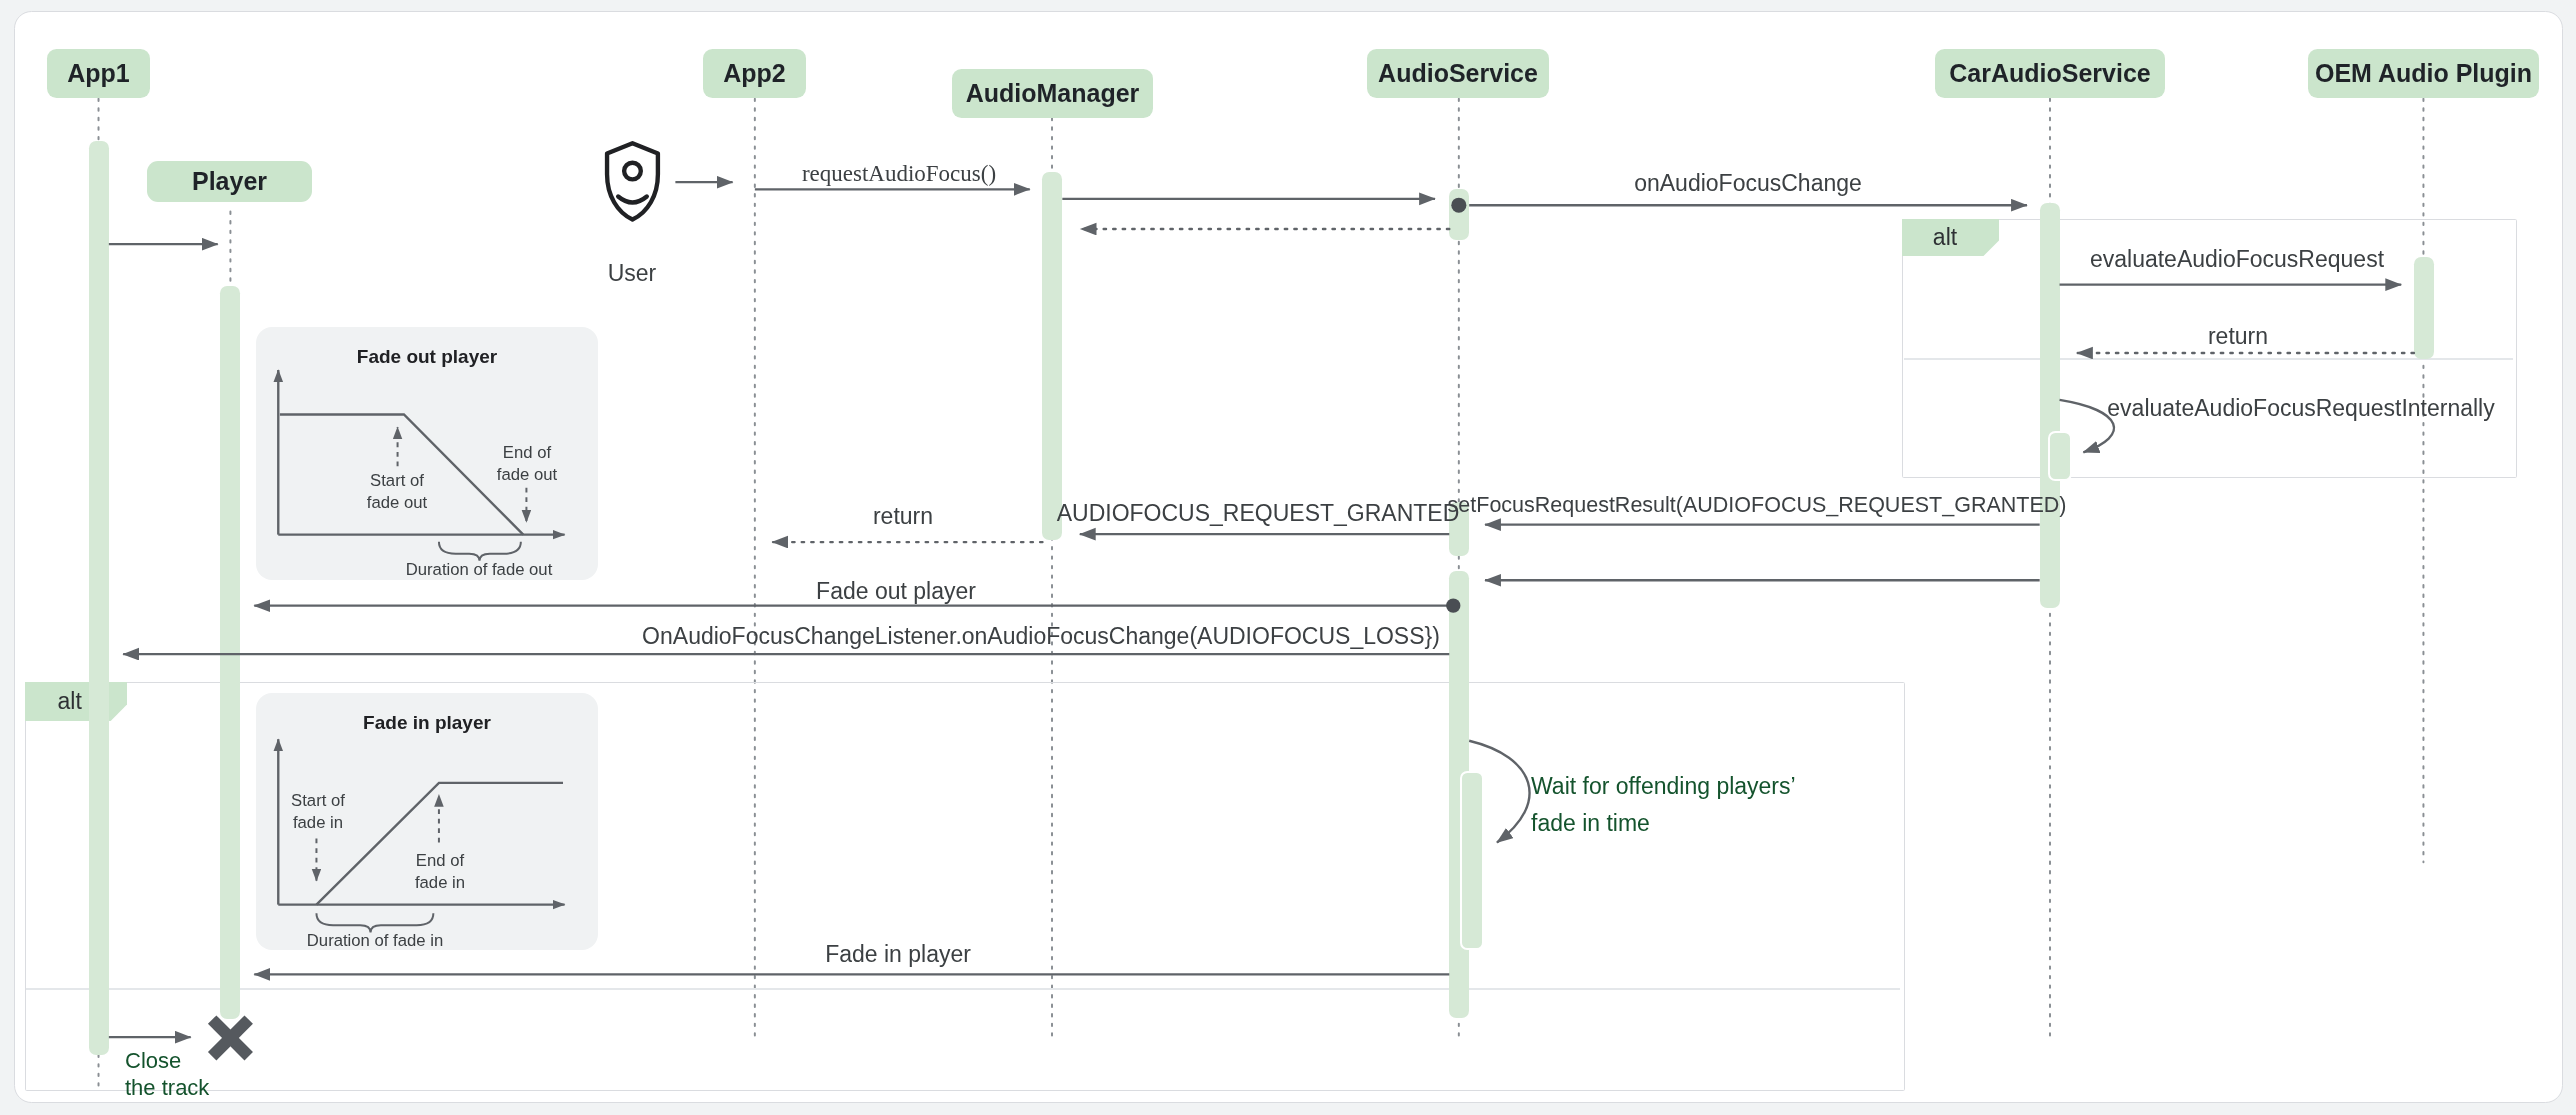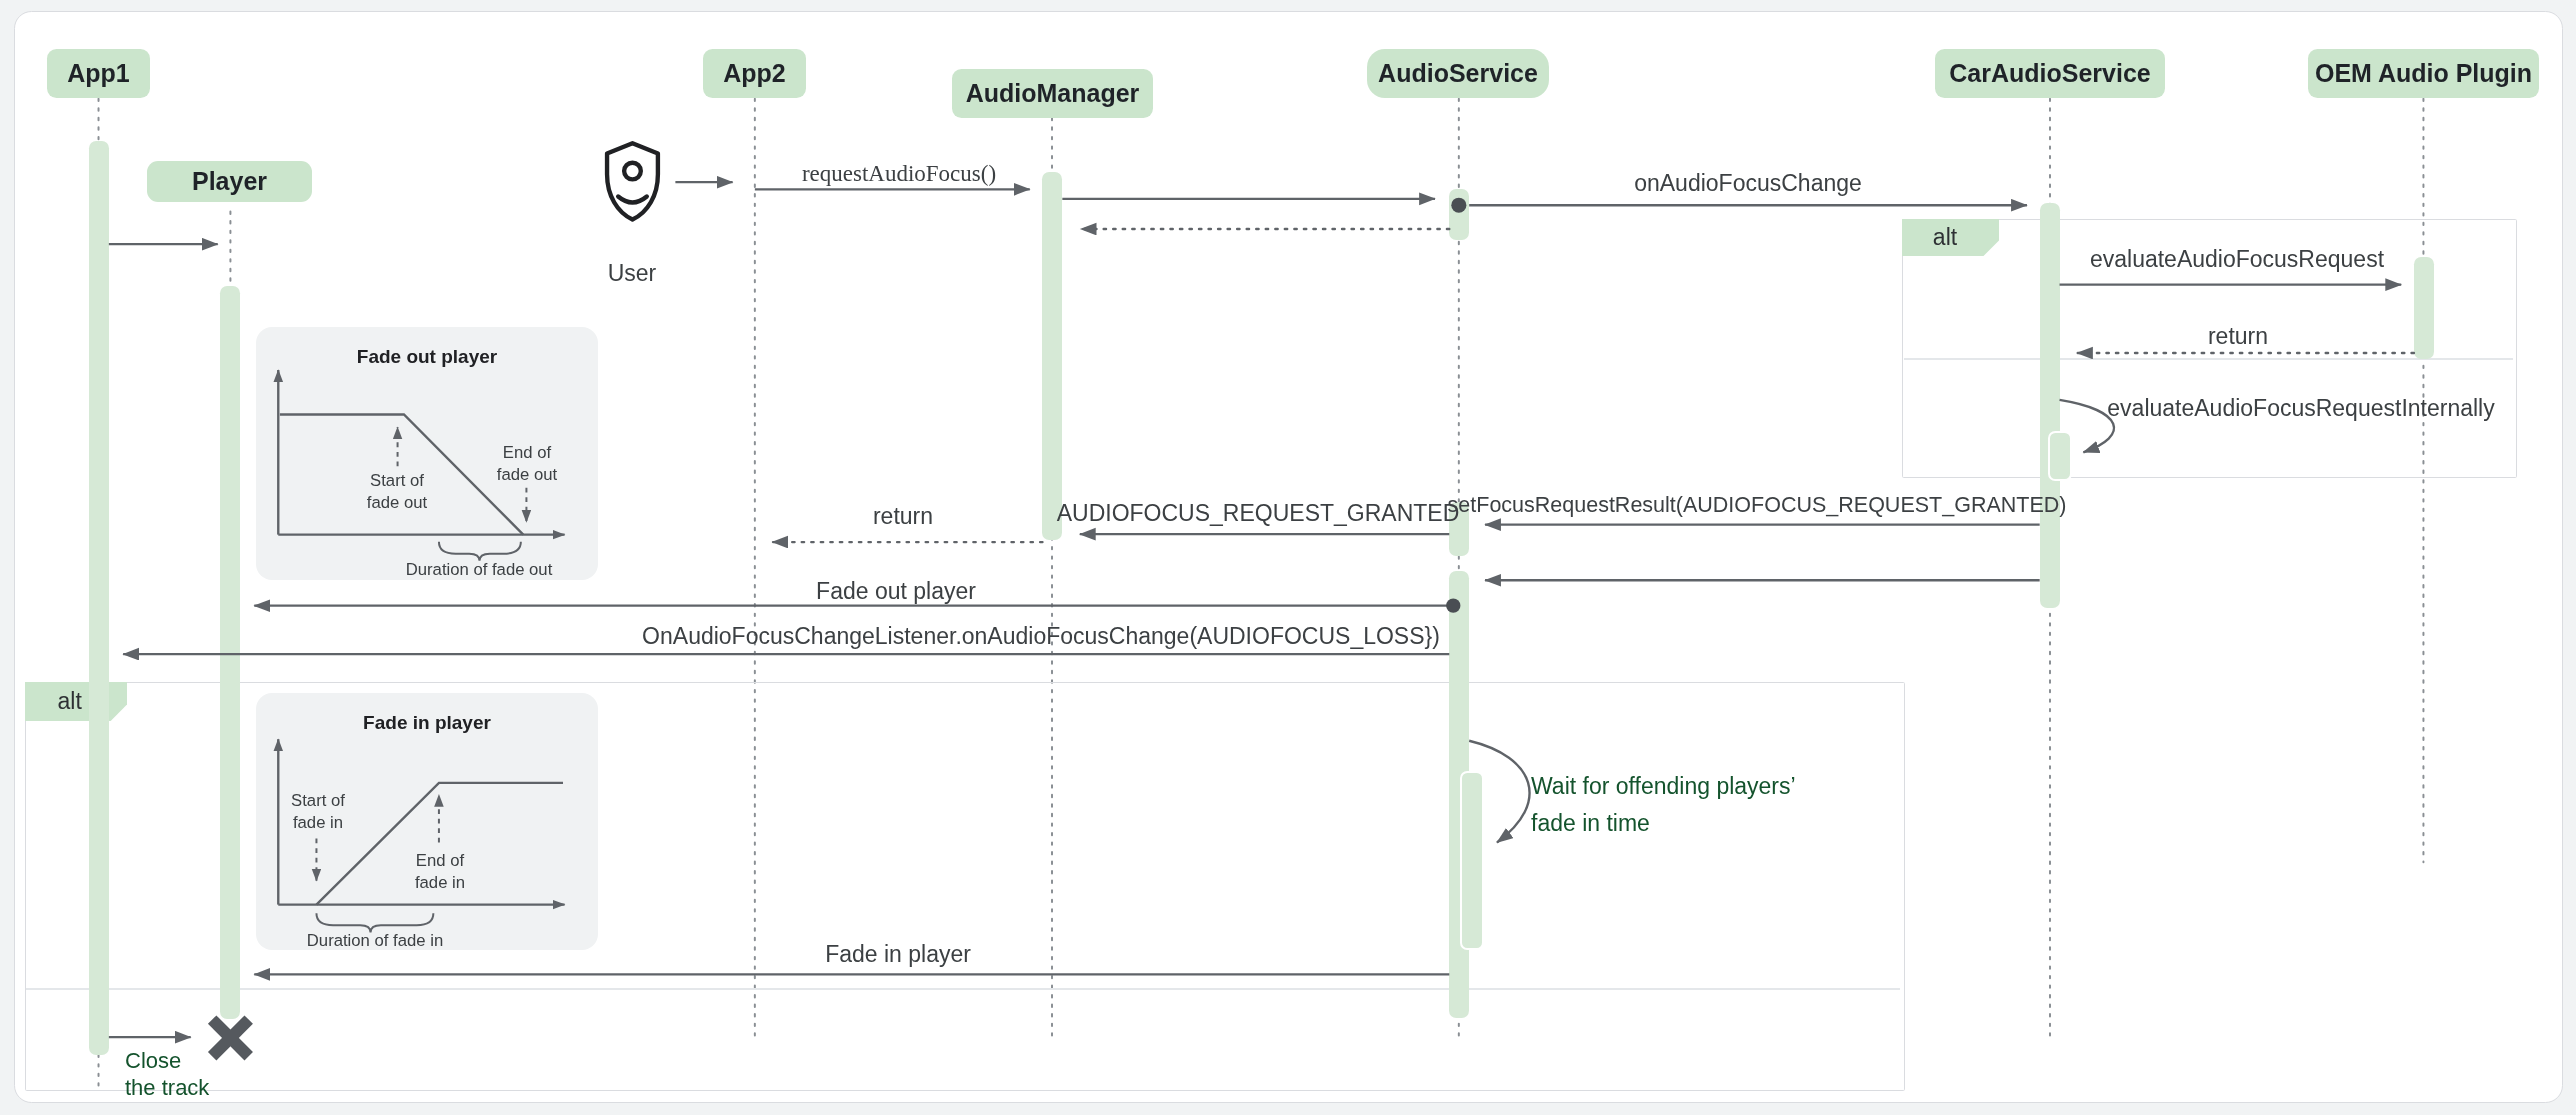--- a/index.html
+++ b/index.html
@@ -174,21 +174,21 @@
 
   <div class="participant" style="left:47px;top:49px;width:103px;">
     <span>App1</span>
   </div>
   <div class="participant" style="left:703px;top:49px;width:103px;">
     <span>App2</span>
   </div>
   <div class="participant" style="left:952px;top:49px;width:201px;margin-top:20px;">
     <span>AudioManager</span>
   </div>
-  <div class="participant" style="left:1367px;top:49px;width:182px;border-radius:18px;">
+  <div class="participant" style="left:1367px;top:49px;width:182px;">
     <span>AudioService</span>
   </div>
   <div class="participant" style="left:1935px;top:49px;width:230px;">
     <span>CarAudioService</span>
   </div>
   <div class="participant" style="left:2308px;top:49px;width:231px;">
     <span>OEM Audio Plugin</span>
   </div>
 
   <div class="objbox" style="left:147px;top:161px;width:165px;height:41px;">

